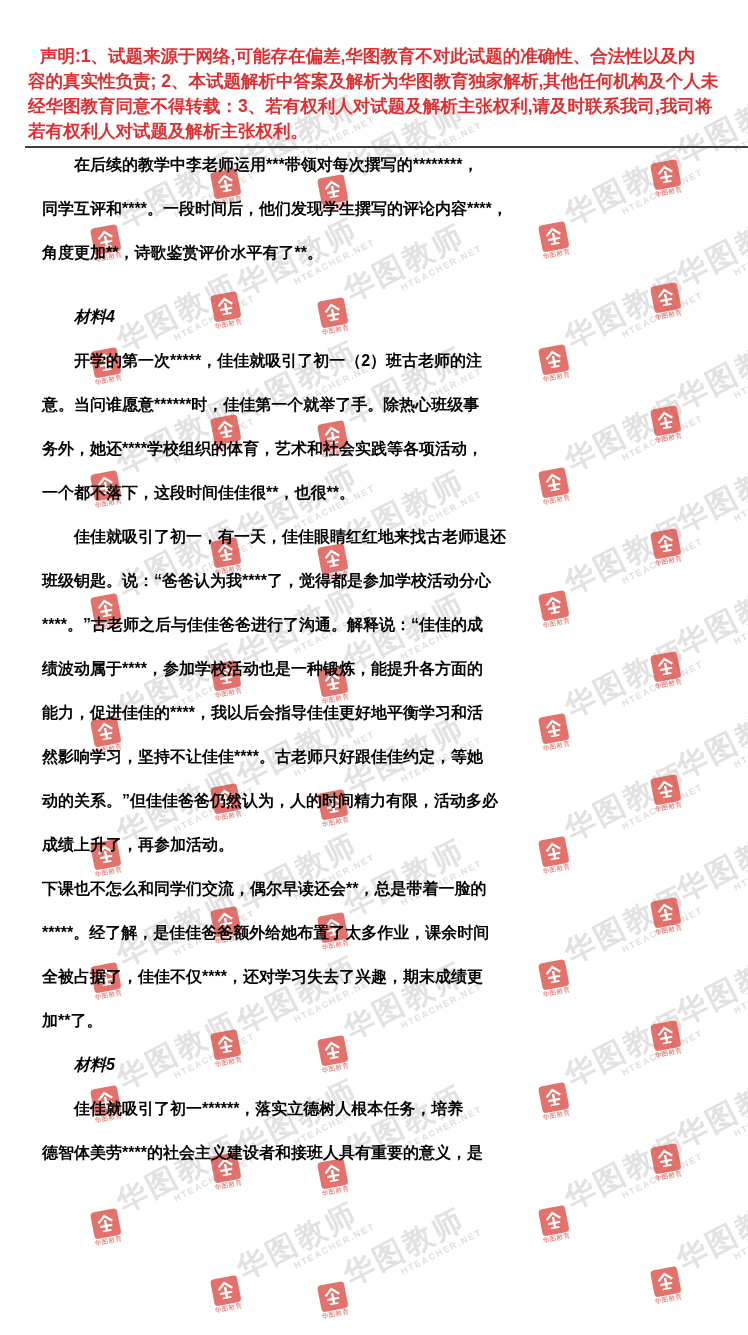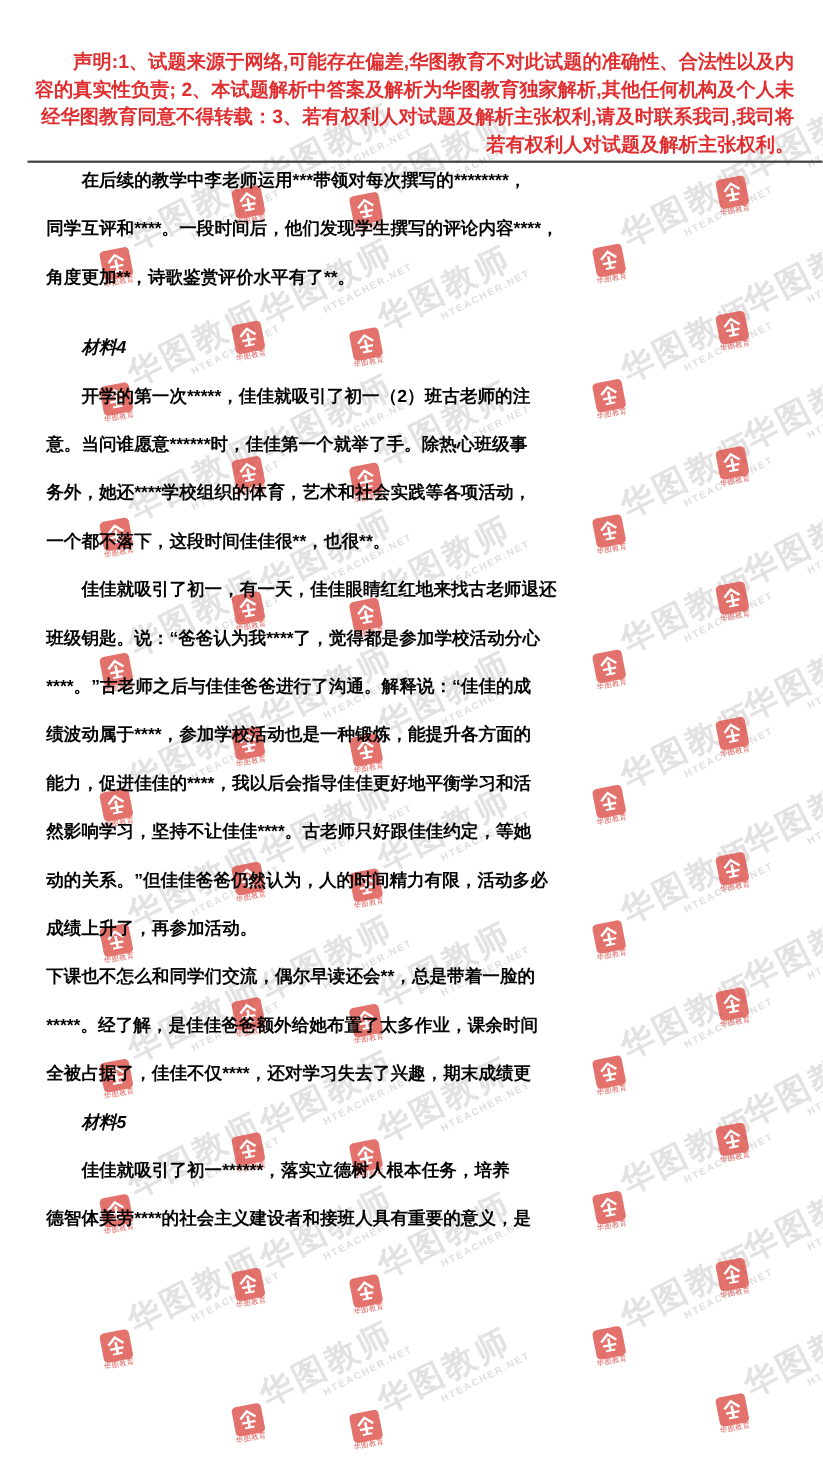--- a/index.html
+++ b/index.html
@@ -77,21 +77,20 @@
   
   #content{position:absolute;inset:0;z-index:1;}
 
   #disclaimer{
     position:absolute;
     top:44px;left:28px;width:694px;
     color:#e02f31;
     font-weight:700;
     font-size:17.5px;
     line-height:25px;
-    text-align:right;
   }
   .disc-line{white-space:nowrap;}
   .disc-line.first{text-indent:12px;}
   .disc-label{font-weight:900;}
 
   #divider{
     position:absolute;
     top:146px;left:25px;right:0;
     height:2px;
     background:#3f3f3f;
@@ -1069,20 +1068,21 @@
           <div class="t-line">绩波动属于****，参加学校活动也是一种锻炼，能提升各方面的</div>
           <div class="t-line">能力，促进佳佳的****，我以后会指导佳佳更好地平衡学习和活</div>
           <div class="t-line">然影响学习，坚持不让佳佳****。古老师只好跟佳佳约定，等她</div>
           <div class="t-line">动的关系。”但佳佳爸爸仍然认为，人的时间精力有限，活动多必</div>
           <div class="t-line">成绩上升了，再参加活动。</div>
         </div>
         <div class="doc-paragraph">
           <div class="t-line">下课也不怎么和同学们交流，偶尔早读还会**，总是带着一脸的</div>
           <div class="t-line">*****。经了解，是佳佳爸爸额外给她布置了太多作业，课余时间</div>
           <div class="t-line">全被占据了，佳佳不仅****，还对学习失去了兴趣，期末成绩更</div>
+          <div class="t-line">加**了。</div>
         </div>
         <div class="doc-heading">材料5</div>
         <div class="doc-paragraph">
           <div class="t-line first">佳佳就吸引了初一******，落实立德树人根本任务，培养</div>
           <div class="t-line">德智体美劳****的社会主义建设者和接班人具有重要的意义，是</div>
         </div>
       </div>
 
   </div>
 </div>

